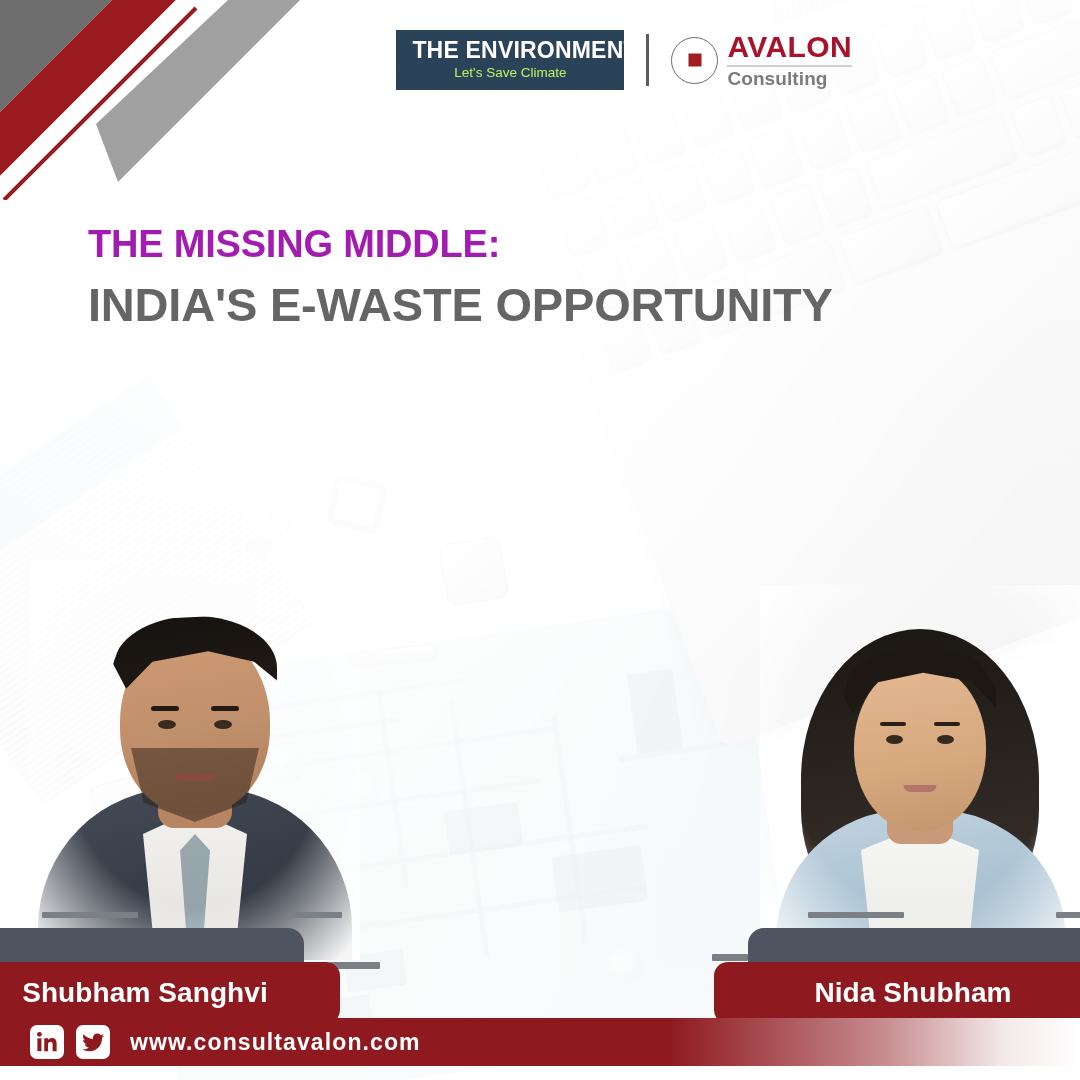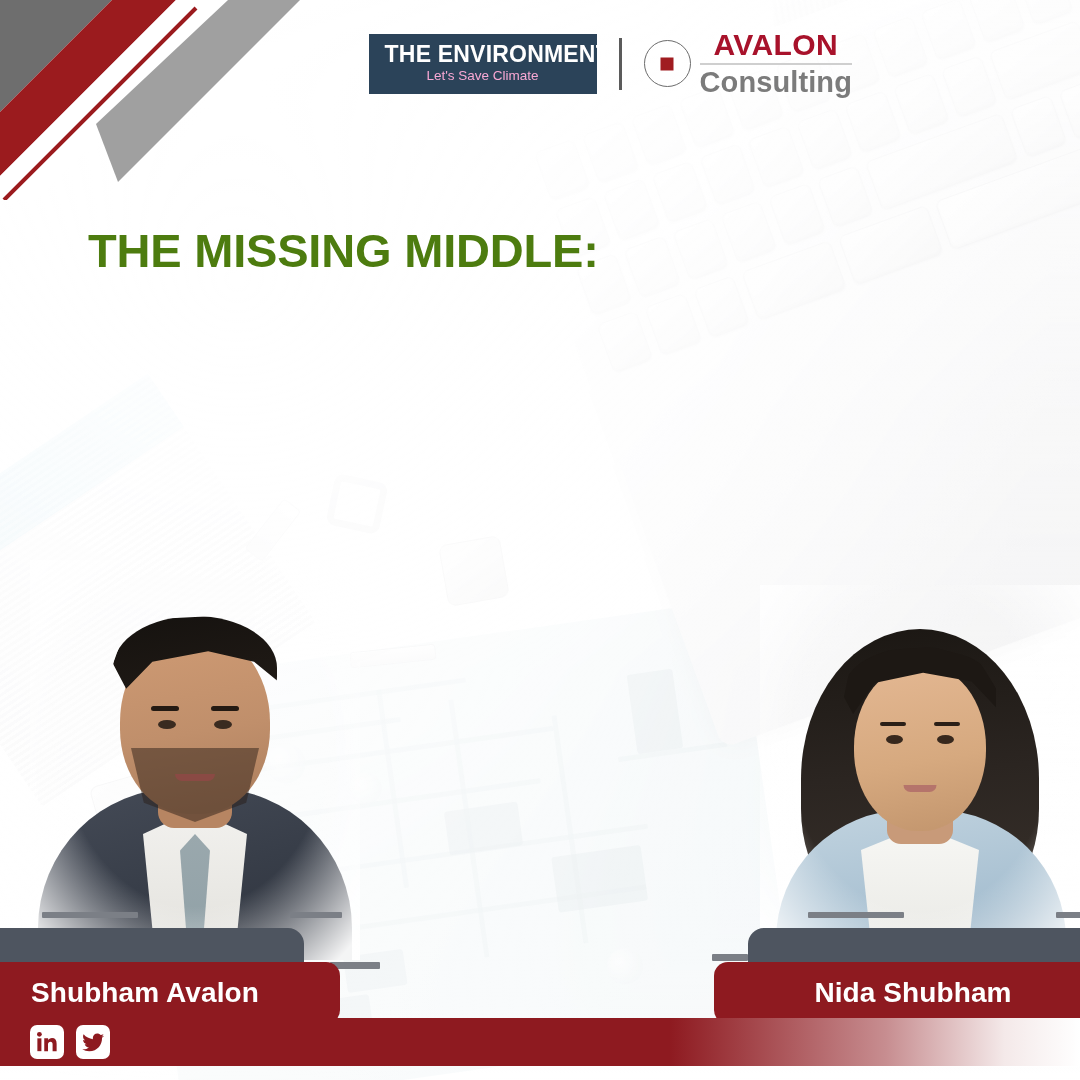--- a/index.html
+++ b/index.html
@@ -146,55 +146,55 @@
     background:#2B4359;
     padding:9px 16px 11px;
     text-align:center;
     width:228px;
   }
   .env-badge .t1 {
     color:#ffffff; font-size:23px; font-weight:bold;
     letter-spacing:.2px; line-height:1.04; white-space:nowrap;
   }
   .env-badge .t2 {
-    color:#f9a8d4; font-size:13.5px; font-weight:normal;
+    color:#bef264; font-size:13.5px; font-weight:normal;
     margin-top:3px; line-height:1;
   }
   .logo-divider {
     width:3px; height:52px; background:#5b5b5b;
     margin:0 22px;
   }
-  .avalon-logo { display:flex; align-items:center; gap:9px;text-align:center; }
+  .avalon-logo { display:flex; align-items:center; gap:9px; }
   .avalon-mark {
     width:47px; height:47px; border-radius:50%;
     border:1.6px solid #6a6a6a;
     position:relative; flex:none;
   }
   .avalon-mark i {
     position:absolute; left:50%; top:50%;
     width:13px; height:13px; background:#A01C20;
     transform:translate(-50%,-50%);
   }
   .avalon-words { line-height:1; }
   .avalon-words .aw1 {
     color:#A8122B; font-size:30px; font-weight:bold; letter-spacing:.4px;
     line-height:1;
   }
   .avalon-words .rule { height:2px; background:#cfcfcf; margin:3px 0 2px; }
   .avalon-words .aw2 {
-    color:#7b7b7b; font-size:29px; font-weight:bold; letter-spacing:.1px;
+    color:#7b7b7b; font-size:19px; font-weight:bold; letter-spacing:.1px;
     line-height:1.05;
   }
 
   
   .headline {
     position:absolute; left:88px; top:218px; width:800px;
   }
   .headline .l1 {
-    color:#4d7c0f; font-size:47px; font-weight:bold;
+    color:#a21caf; font-size:38px; font-weight:bold;
     letter-spacing:-.2px; line-height:1.42; white-space:nowrap;
   }
   .headline .l2, .headline .l3 {
     color:#656565; font-size:47px; font-weight:bold;
     letter-spacing:-.2px; line-height:1.42; white-space:nowrap;
   }
 
   
   .portrait { position:absolute; overflow:hidden; }
 
@@ -494,20 +494,21 @@
       <div class="avalon-words">
         <div class="aw1">AVALON</div>
         <div class="rule"></div>
         <div class="aw2">Consulting</div>
       </div>
     </div>
   </div>
 
   <div class="headline">
     <div class="l1">THE MISSING MIDDLE:</div>
+    <div class="l2">INDIA'S E-WASTE OPPORTUNITY</div>
   </div>
 
   <div class="portrait portrait-left">
     <div class="m-shoulders"></div>
     <div class="m-shirt"></div>
     <div class="m-tie"></div>
     <div class="m-neck"></div>
     <div class="m-head"></div>
     <div class="m-beard"></div>
     <div class="m-hair"></div>
@@ -535,21 +536,21 @@
   </div>
 
   <div class="dash" style="left:42px;  top:912px; width:96px; height:6px;"></div>
   <div class="dash" style="left:290px; top:912px; width:52px; height:6px;"></div>
   <div class="dash" style="left:330px; top:962px; width:50px; height:7px;"></div>
   <div class="dash" style="left:42px;  top:1000px; width:100px; height:6px;"></div>
 
   <div class="plate plate-left">
     <div class="plate-gray"></div>
     <div class="plate-red">
-      <span class="plate-name">Shubham Avalon</span>
+      <span class="plate-name">Shubham Sanghvi</span>
     </div>
     <div class="plate-role">(Consultant, Avalon Consulting)</div>
   </div>
 
   <div class="dash" style="left:808px;  top:912px; width:96px; height:6px;"></div>
   <div class="dash" style="left:1056px; top:912px; width:40px; height:6px;"></div>
   <div class="dash" style="left:712px;  top:954px; width:36px; height:7px;"></div>
   <div class="dash" style="left:722px;  top:990px; width:28px; height:7px;"></div>
   <div class="dash" style="left:800px;  top:1000px; width:100px; height:6px;"></div>
 
@@ -570,15 +571,16 @@
         <path d="M9 8h4.2v2.1c.7-1.3 2.2-2.4 4.3-2.4 3.4 0 5 2.2 5 6.1V22h-4.4v-7.3c0-1.9-.7-3-2.3-3-1.4 0-2.2 1-2.6 2-.1.3-.1.8-.1 1.3V22H9z" fill="#8E1A20"></path>
       </svg>
     </a>
 
     <a class="sico">
       <svg width="23" height="23" viewBox="0 0 24 24" aria-hidden="true">
         <path d="M23 4.9c-.8.4-1.7.6-2.6.8 1-.6 1.7-1.5 2-2.6-.9.5-1.9.9-3 1.1-.9-.9-2.1-1.5-3.4-1.5-2.6 0-4.7 2.1-4.7 4.7 0 .4 0 .7.1 1.1C7.6 8.3 4.1 6.4 1.7 3.5c-.4.7-.6 1.5-.6 2.3 0 1.6.8 3.1 2.1 3.9-.8 0-1.5-.2-2.1-.6 0 2.3 1.6 4.2 3.8 4.6-.4.1-.8.2-1.2.2-.3 0-.6 0-.9-.1.6 1.9 2.3 3.2 4.4 3.3-1.6 1.3-3.6 2-5.8 2-.4 0-.8 0-1.1-.1 2.1 1.3 4.6 2.1 7.2 2.1 8.7 0 13.4-7.2 13.4-13.4v-.6c1-.7 1.8-1.5 2.1-2.2z" fill="#8E1A20"></path>
       </svg>
     </a>
 
+    <span class="footer-url">www.consultavalon.com</span>
   </div>
 
 </div>
 
 </body></html>

